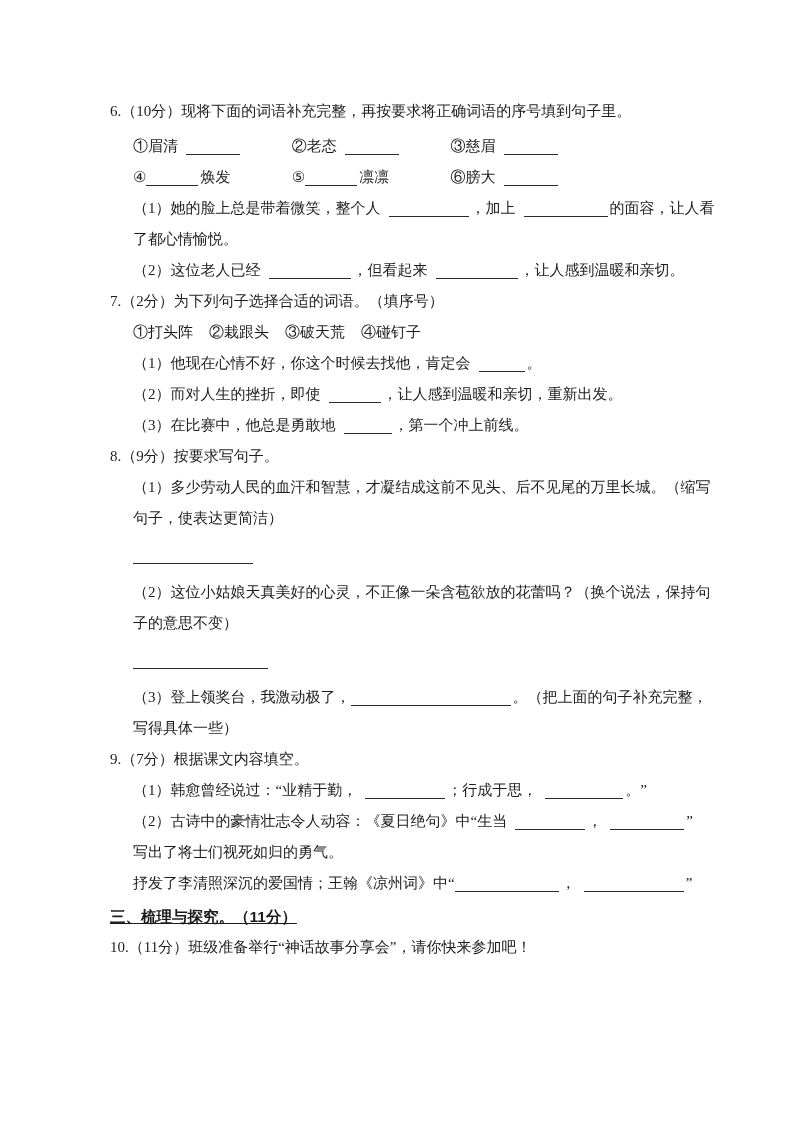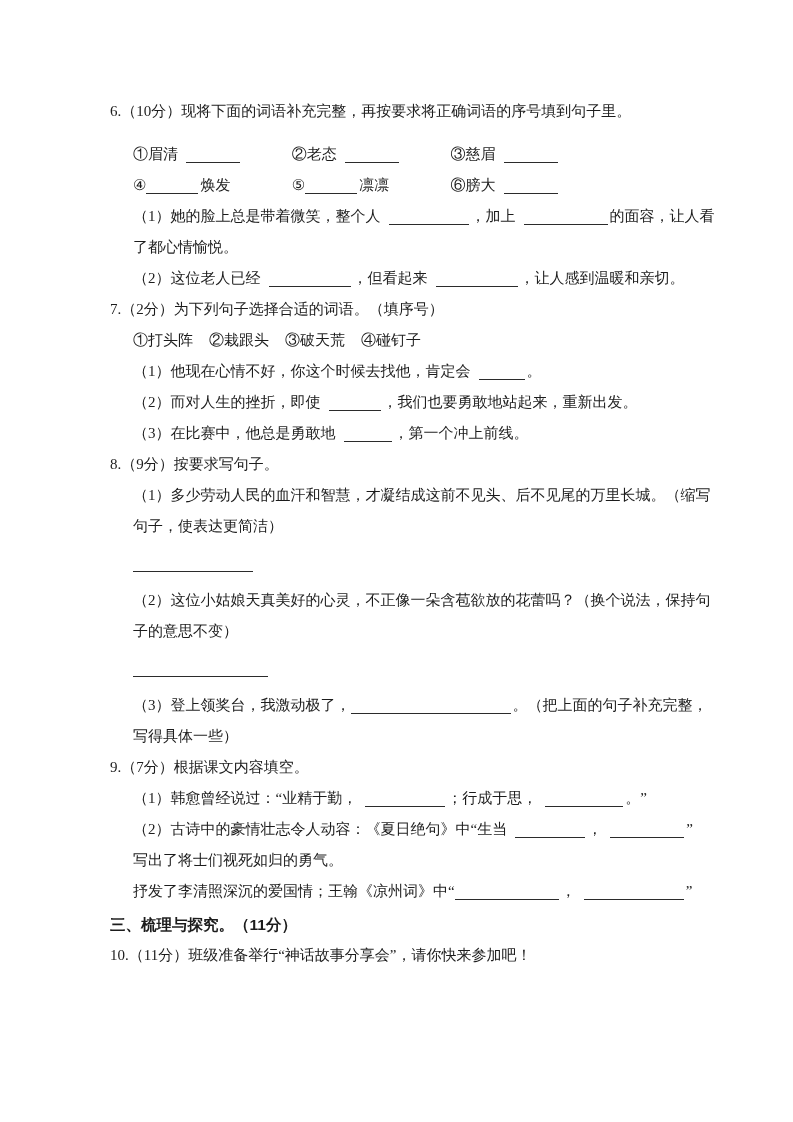--- a/index.html
+++ b/index.html
@@ -15,33 +15,33 @@
     width:703px;height:1122px;
     padding:96px 56px 0 110px;
   }
   .ln{
     font-size:15px;
     line-height:31px;
     height:31px;
     white-space:nowrap;
   }
   .sub{padding-left:23px;}
-  .bold{font-weight:700;font-family:"Liberation Sans","DejaVu Sans",sans-serif;font-size:15.5px;}
+  .bold{font-weight:700;font-family:"Liberation Sans","DejaVu Sans",sans-serif;font-size:15.5px;text-decoration:underline;}
   
   .b{
     display:inline-block;
     height:12px;
     border-bottom:1px solid #2b2b2b;
     vertical-align:-4px;
   }
   .ml{margin-left:8px;}
   .mr{margin-right:2px;}
   
   .row .cell{display:inline-block;width:155px;}
-  .mt4{margin-top:12px;}
+  .mt4{margin-top:4px;}
   
   .ans{margin-top:6px;margin-bottom:6px;}
   .word{margin-right:16px;}
   .mt2{margin-top:2px;}
 </style>
 </head>
 <body>
 
 <div id="exam-page">
 
@@ -61,21 +61,21 @@
 
   <div class="ln sub"><span>（1）她的脸上总是带着微笑，整个人</span><span class="b ml mr" style="width:80px"></span><span>，加上</span><span class="b ml mr" style="width:84px"></span><span>的面容，让人看</span></div>
   <div class="ln sub">了都心情愉悦。</div>
   <div class="ln sub"><span>（2）这位老人已经</span><span class="b ml mr" style="width:82px"></span><span>，但看起来</span><span class="b ml mr" style="width:82px"></span><span>，让人感到温暖和亲切。</span></div>
 
   <div class="ln">7.（2分）为下列句子选择合适的词语。（填序号）</div>
   <div class="ln sub">
     <span class="word">①打头阵</span><span class="word">②栽跟头</span><span class="word">③破天荒</span><span class="word">④碰钉子</span>
   </div>
   <div class="ln sub"><span>（1）他现在心情不好，你这个时候去找他，肯定会</span><span class="b ml mr" style="width:46px"></span><span>。</span></div>
-  <div class="ln sub"><span>（2）而对人生的挫折，即使</span><span class="b ml mr" style="width:52px"></span><span>，我们也要勇敢地站起来，重新出发。</span></div>
+  <div class="ln sub"><span>（2）而对人生的挫折，即使</span><span class="b ml mr" style="width:52px"></span><span>，让人感到温暖和亲切，重新出发。</span></div>
   <div class="ln sub"><span>（3）在比赛中，他总是勇敢地</span><span class="b ml mr" style="width:48px"></span><span>，第一个冲上前线。</span></div>
 
   <div class="ln">8.（9分）按要求写句子。</div>
   <div class="ln sub">（1）多少劳动人民的血汗和智慧，才凝结成这前不见头、后不见尾的万里长城。（缩写</div>
   <div class="ln sub">句子，使表达更简洁）</div>
   <div class="ln sub ans"><span class="b" style="width:120px"></span></div>
   <div class="ln sub">（2）这位小姑娘天真美好的心灵，不正像一朵含苞欲放的花蕾吗？（换个说法，保持句</div>
   <div class="ln sub">子的意思不变）</div>
   <div class="ln sub ans"><span class="b" style="width:135px"></span></div>
   <div class="ln sub"><span>（3）登上领奖台，我激动极了，</span><span class="b mr" style="width:160px"></span><span>。（把上面的句子补充完整，</span></div>

